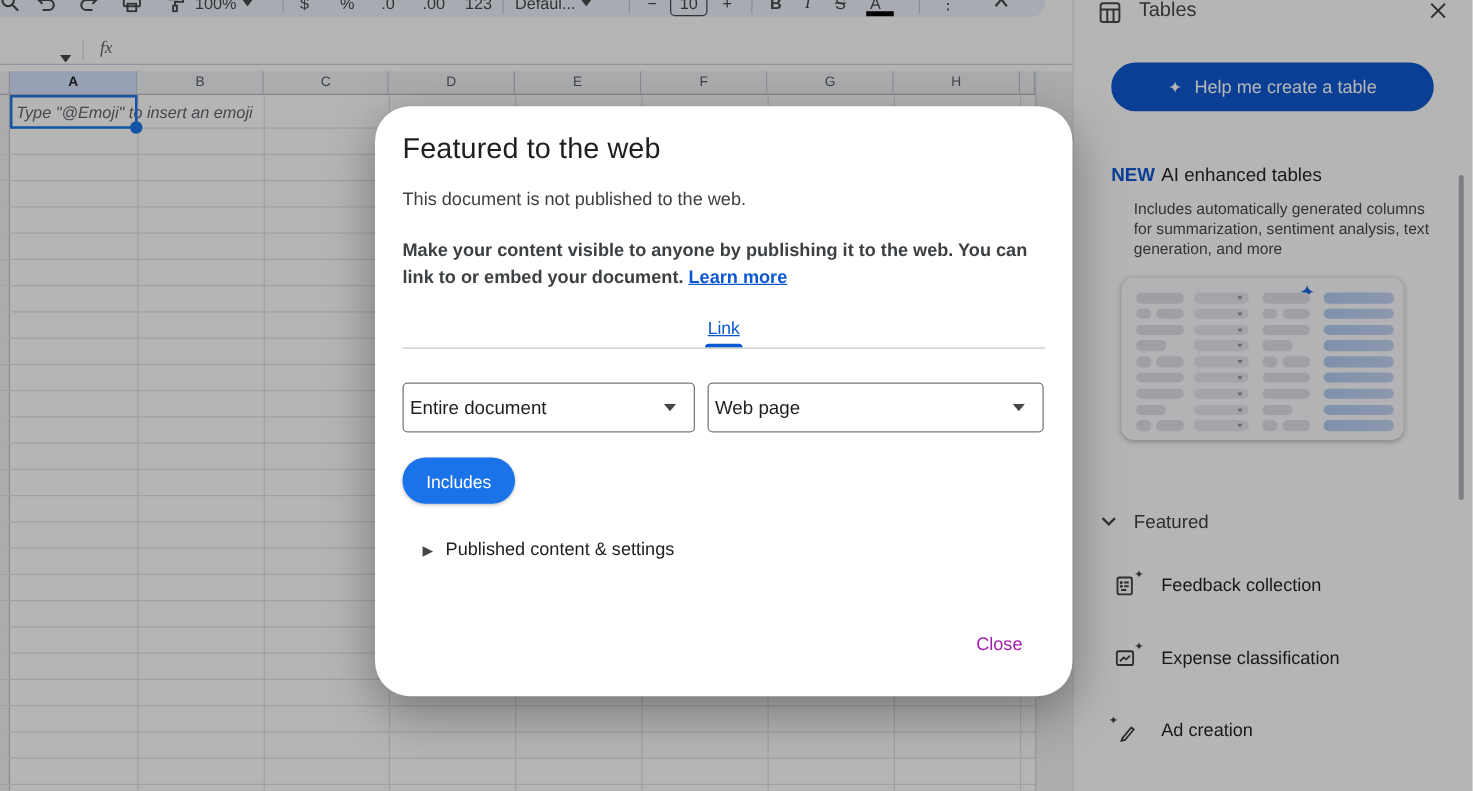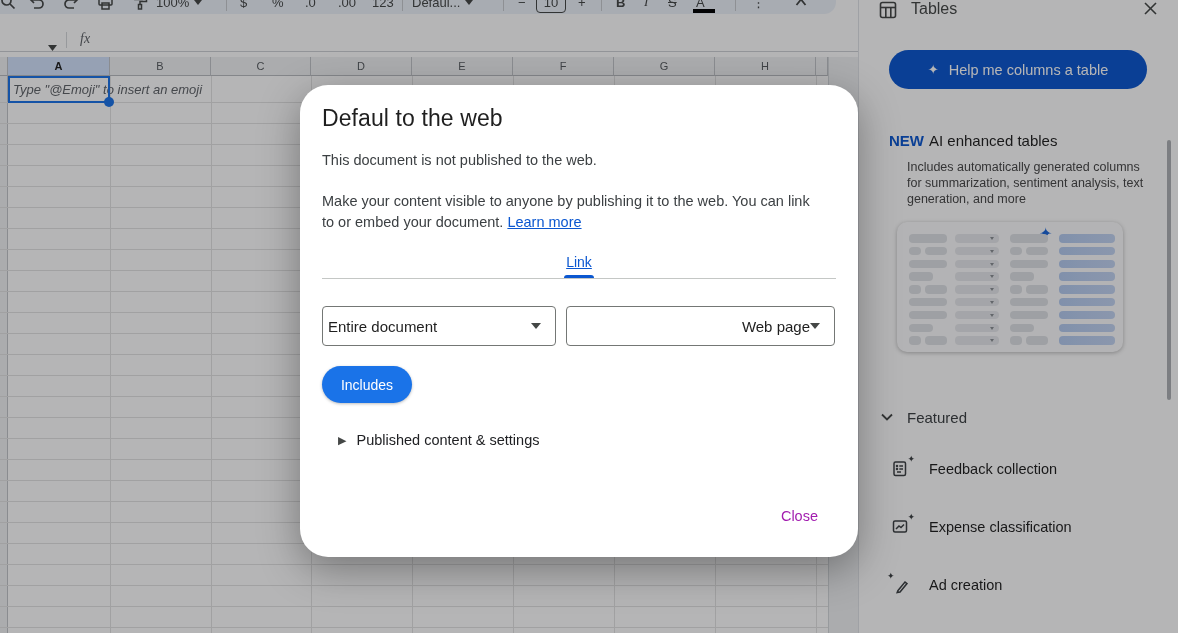--- a/index.html
+++ b/index.html
@@ -66,33 +66,33 @@
   .sb-item .lbl { margin-left:18px; font-size:14.5px; color:#1f1f1f; }
   .mini-sparkle { position:absolute; top:-5px; right:-4px; font-size:9px; color:#3c4043; }
   .sb-scroll-thumb { position:absolute; left:308px; top:140px; width:4px; height:260px; border-radius:2px; background:#aeb1b5; }
 
   
   .scrim { position:absolute; inset:0; background:rgba(9,10,12,0.30); z-index:50; }
   .dialog { position:absolute; left:300px; top:85px; width:558px; height:472px; background:#fff; border-radius:28px;
             box-shadow:0 12px 40px rgba(0,0,0,0.35); z-index:100; }
   .dlg-title { position:absolute; left:22px; top:20px; font-size:23px; color:#1f1f1f; letter-spacing:0.1px; }
   .dlg-status { position:absolute; left:22px; top:67px; font-size:14.5px; color:#3c4043; }
-  .dlg-desc { position:absolute; left:22px; top:106px; width:502px; font-size:14.5px; line-height:21px; color:#3c4043; }
+  .dlg-desc { position:absolute; left:22px; top:106px; width:502px; font-size:14.5px; line-height:21px; color:#3c4043;font-weight:bold; }
   .dlg-link { color:#0b57d0; text-decoration:underline; cursor:pointer; }
   .tabs { position:absolute; left:22px; top:160px; width:514px; height:33px; display:flex; }
   .tab { flex:1; display:flex; align-items:center; justify-content:center; font-size:14px; font-weight:500; color:#444746; position:relative; cursor:pointer;text-decoration:underline; }
   .tab.active { color:#0b57d0; }
   .tab-indicator { position:absolute; bottom:0; left:50%; transform:translateX(-50%); width:30px; height:3px; background:#0b57d0; border-radius:3px 3px 0 0; }
   .tab-divider { position:absolute; left:22px; right:22px; top:193px; height:1px; background:#c4c7c5; }
   .select-box { position:absolute; top:221px; height:40px; border:1px solid #747775; border-radius:4px; background:#fff;
                 display:flex; align-items:center; font-size:15px; color:#1f1f1f; cursor:pointer; }
   .select-box .val { margin-left:5px; flex:1; }
   .select-box svg { margin-right:14px; }
   .sel-1 { left:22px; width:234px; }
-  .sel-2 { left:266px; width:269px;text-align:right; }
+  .sel-2 { left:266px; width:269px; }
   .publish-btn { position:absolute; left:22px; top:281px; width:90px; height:37px; border-radius:19px; background:#1a73e8; color:#fff;
                  font-size:14px; font-weight:500; border:none; box-shadow:0 1px 3px rgba(60,64,67,0.35); display:flex; align-items:center; justify-content:center; cursor:pointer; }
   .expander { position:absolute; left:38px; top:347px; display:flex; align-items:center; cursor:pointer; }
   .expander .arrow { font-size:11px; color:#444746; margin-right:10px; }
   .expander .txt { font-size:14.5px; color:#202124; }
   .dlg-close { position:absolute; right:40px; top:423px; font-size:14.5px; font-weight:500; color:#a21caf; cursor:pointer; }
 </style>
 </head>
 <body>
 
@@ -337,21 +337,21 @@
   <span class="sb-title">Tables</span>
   <span class="sb-close">
     <svg width="15" height="15" viewBox="0 0 15 15" stroke="#444746" stroke-width="1.6">
       <line x1="2" y1="2" x2="13" y2="13"></line>
         <line x1="13" y1="2" x2="2" y2="13"></line>
     </svg>
   </span>
 
   <button class="help-btn">
     <span class="help-sparkle">✦</span>
-    <span>Help me columns a table</span>
+    <span>Help me create a table</span>
   </button>
 
   <div class="new-line">
     <span class="new-badge">NEW</span><span>AI enhanced tables</span>
   </div>
   <div class="sb-desc">Includes automatically generated columns for summarization, sentiment analysis, text generation, and more</div>
 
   <div class="ai-card" id="ai-card">
     <span class="card-sparkle">✦</span>
   <div class="il-row">
@@ -458,21 +458,21 @@
     </span>
     <span class="lbl">Ad creation</span>
   </div>
 
   <div class="sb-scroll-thumb"></div>
 </div>
 
 <div class="scrim"></div>
 
 <div class="dialog">
-  <div class="dlg-title">Defaul to the web</div>
+  <div class="dlg-title">Featured to the web</div>
   <div class="dlg-status">This document is not published to the web.</div>
   <div class="dlg-desc">
     <span>Make your content visible to anyone by publishing it to the web. You can link to or embed your document.</span>
     <span class="dlg-link">Learn more</span>
   </div>
 
   <div class="tabs">
     <div class="tab active">
       <span>Link</span>
       <span class="tab-indicator"></span>

